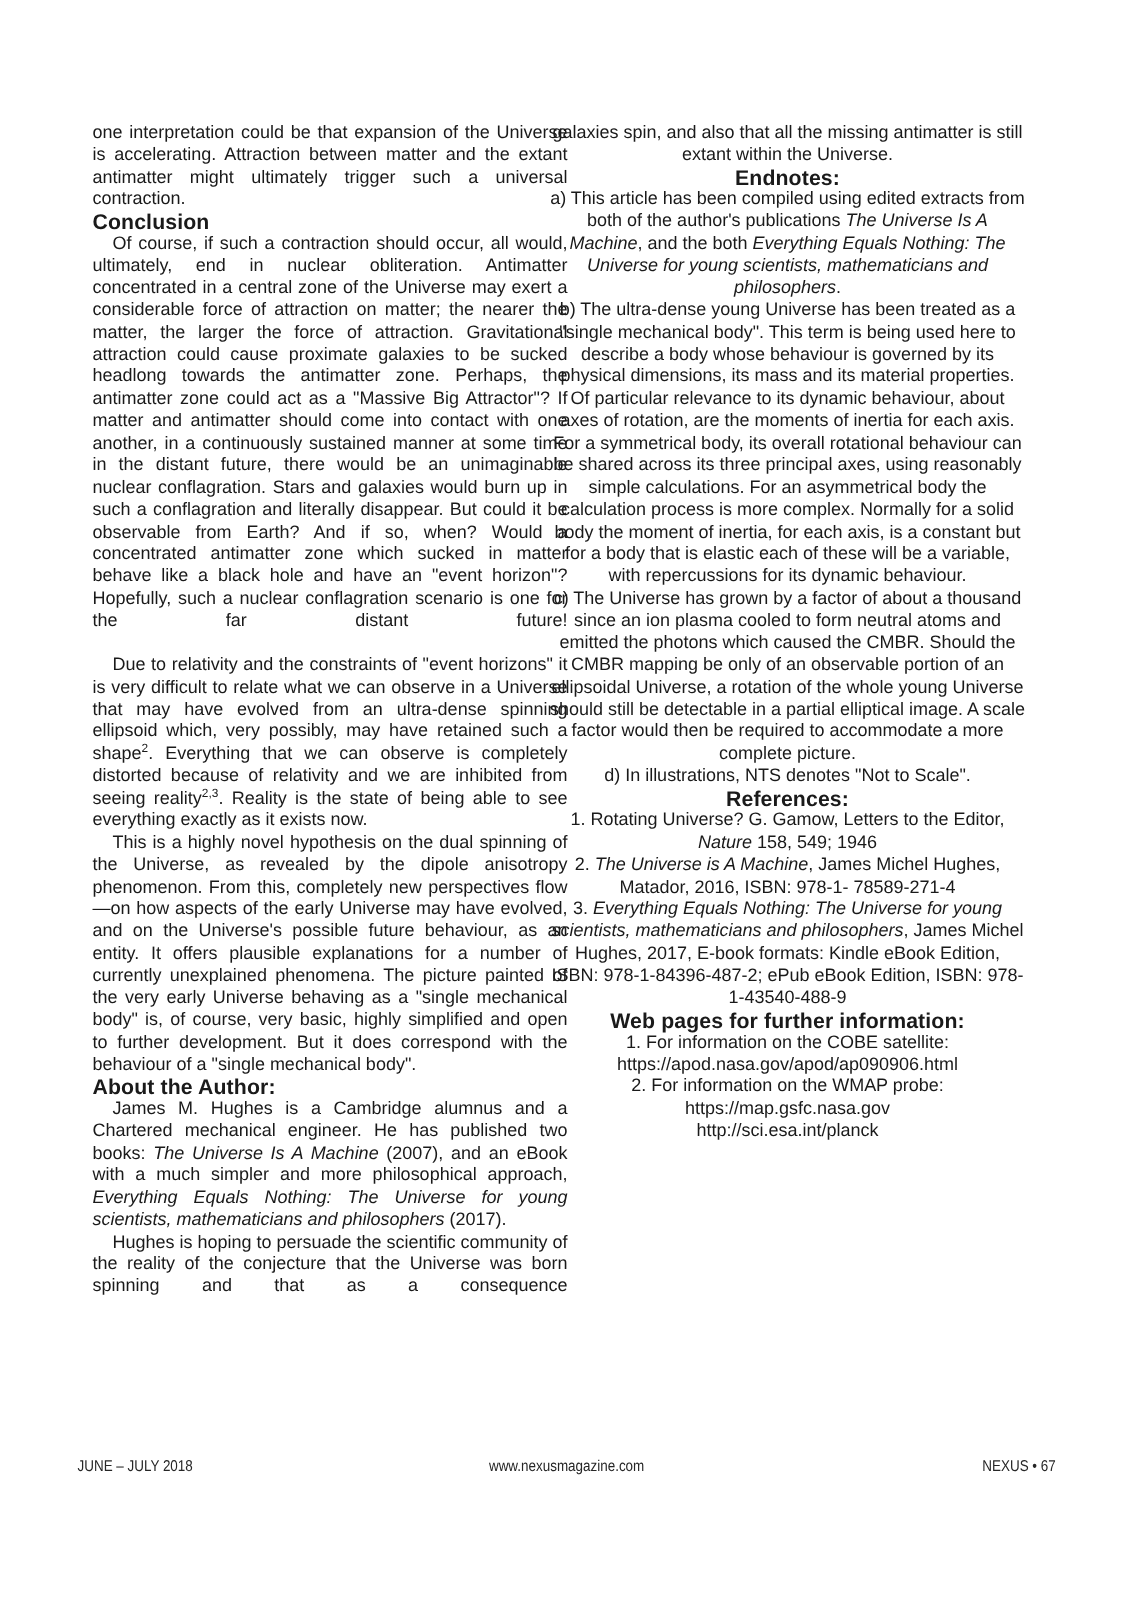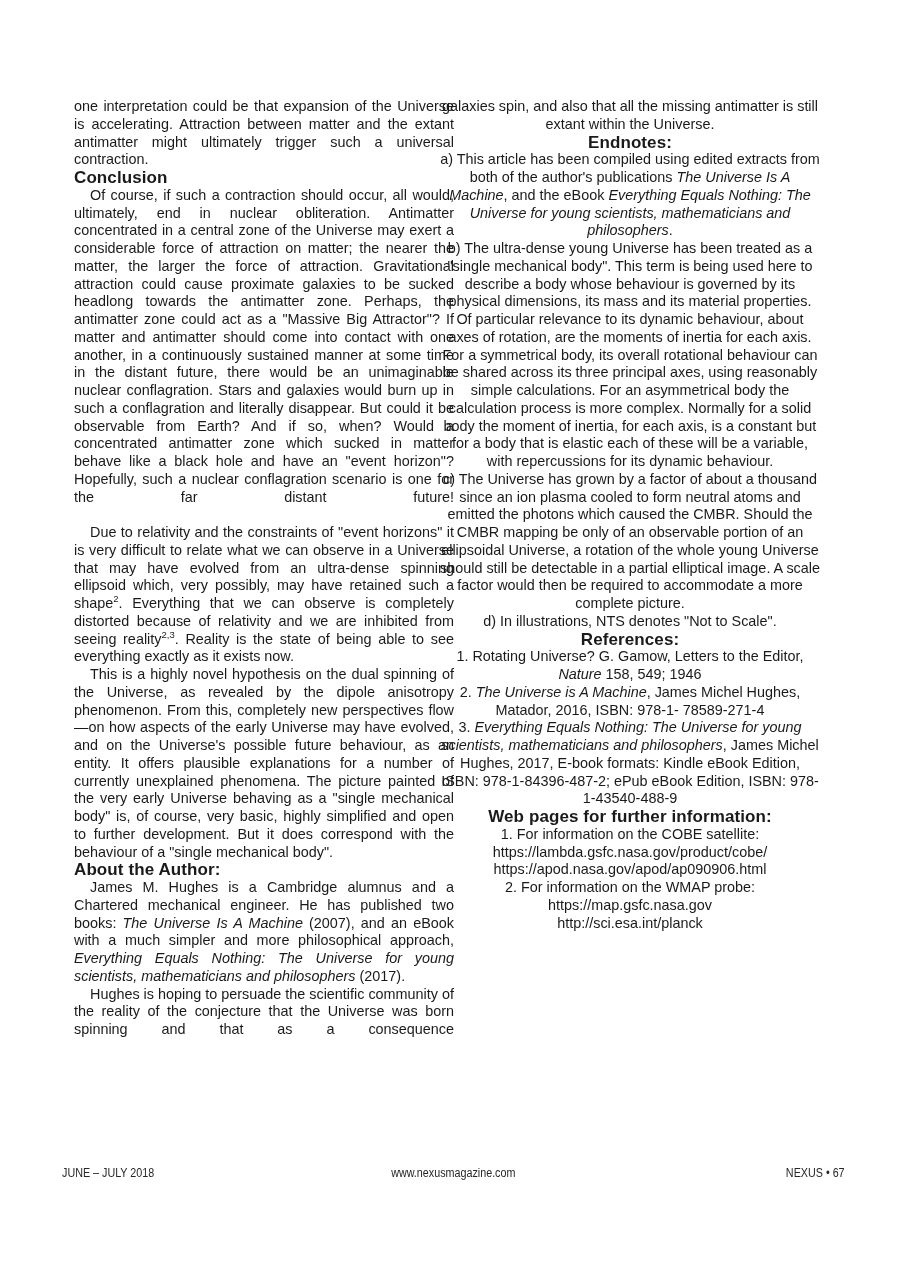--- a/index.html
+++ b/index.html
@@ -117,21 +117,21 @@
 
     </div>
 
     <div class="col col-right">
 
       <p>galaxies spin, and also that all the missing antimatter is still extant within the Universe.</p>
 
       <h2 class="heading gap-before">Endnotes:</h2>
 
       <p>
-        <span>a)  This article has been compiled using edited extracts from both of the author's publications </span><i>The Universe Is A Machine</i><span>, and the eBook </span><i>Everything Equals Nothing: The Universe for young scientists, mathematicians and philosophers</i><span>.</span>
+        <span>a)  This article has been compiled using edited extracts from both of the author's publications </span><i>The Universe Is A Machine</i><span>, and the both </span><i>Everything Equals Nothing: The Universe for young scientists, mathematicians and philosophers</i><span>.</span>
       </p>
 
       <p>b)  The ultra-dense young Universe has been treated as a "single mechanical body".  This term is being used here to describe a body whose behaviour is governed by its physical dimensions, its mass and its material properties.  Of particular relevance to its dynamic behaviour, about axes of rotation, are the moments of inertia for each axis.  For a symmetrical body, its overall rotational behaviour can be shared across its three principal axes, using reasonably simple calculations.  For an asymmetrical body the calculation process is more complex.  Normally for a solid body the moment of inertia, for each axis, is a constant but for a body that is elastic each of these will be a variable, with repercussions for its dynamic behaviour.</p>
 
       <p>c)  The Universe has grown by a factor of about a thousand since an ion plasma cooled to form neutral atoms and emitted the photons which caused the CMBR.  Should the CMBR mapping be only of an observable portion of an ellipsoidal Universe, a rotation of the whole young Universe should still be detectable in a partial elliptical image.  A scale factor would then be required to accommodate a more complete picture.</p>
 
       <p>d)  In illustrations, NTS denotes "Not to Scale".</p>
 
       <h2 class="heading gap-before">References:</h2>
 
@@ -143,21 +143,20 @@
         <span>2.  </span><i>The Universe is A Machine</i><span>, James Michel Hughes, Matador, 2016, ISBN: 978-1- 78589-271-4</span>
       </p>
 
       <p>
         <span>3.  </span><i>Everything Equals Nothing: The Universe for young scientists, mathematicians and philosophers</i><span>, James Michel Hughes, 2017, E-book formats: Kindle eBook Edition, ISBN: 978-1-84396-487-2; ePub eBook Edition, ISBN: 978-1-43540-488-9</span>
       </p>
 
       <h2 class="heading gap-before">Web pages for further information:</h2>
 
       <p>1.  For information on the COBE satellite:</p>
-      <p>https://lambda.gsfc.nasa.gov/product/cobe/</p>
       <p>https://apod.nasa.gov/apod/ap090906.html</p>
       <p>2.  For information on the WMAP probe:</p>
       <p>https://map.gsfc.nasa.gov</p>
       <p>http://sci.esa.int/planck</p>
 
     </div>
   </div>
 
   <div class="footer">
     <span class="f-left">JUNE – JULY 2018</span>

